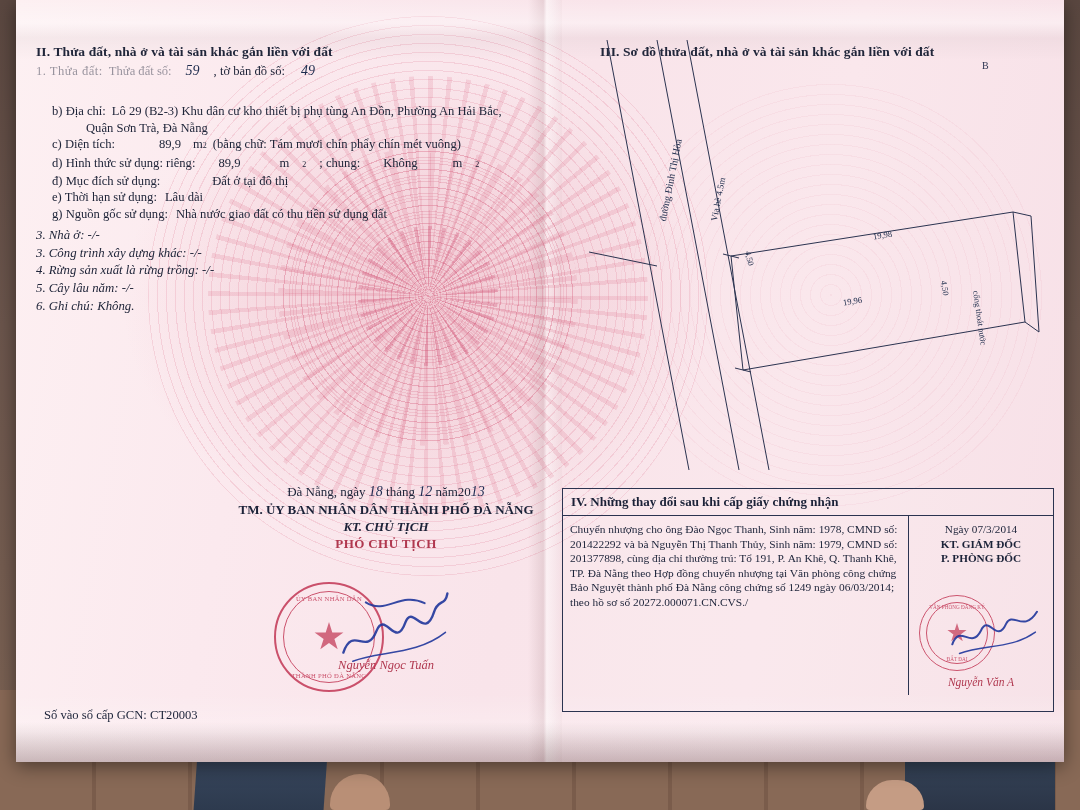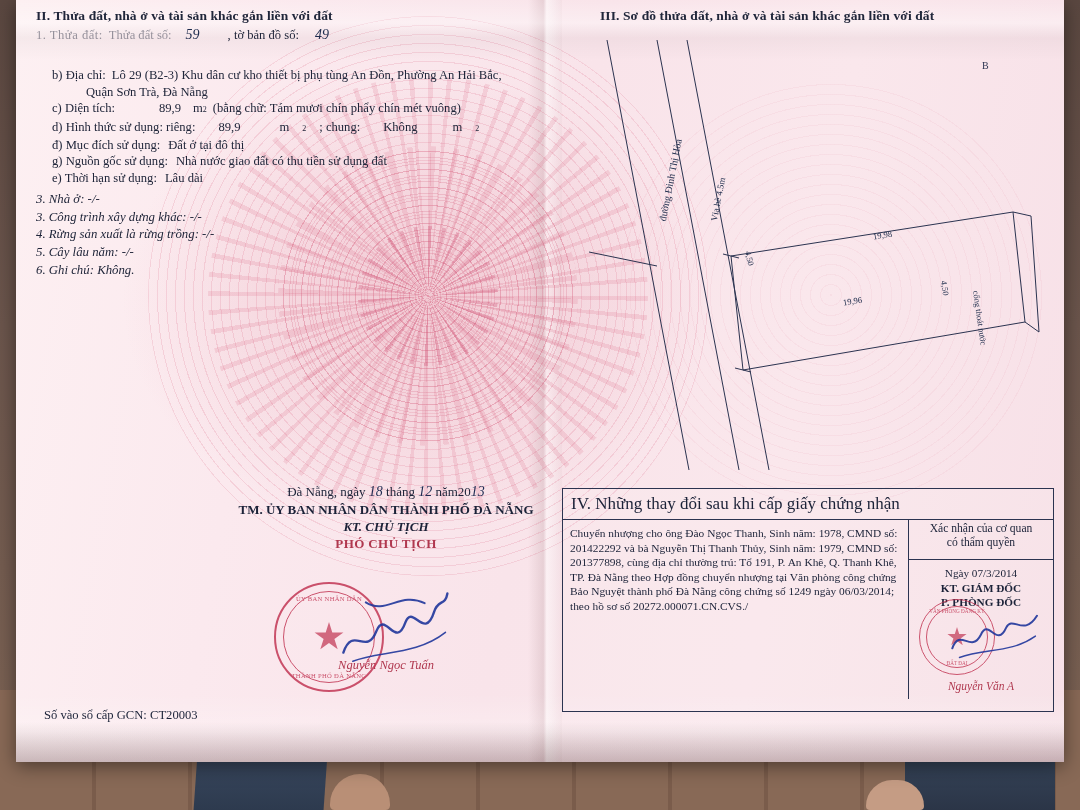--- a/index.html
+++ b/index.html
@@ -84,21 +84,21 @@
     background:repeating-conic-gradient(from 0deg at 50% 50%, rgba(200,60,100,.6) 0deg 3deg, rgba(200,60,100,0) 3deg 12deg);
   }
   .wm-right{
     position:absolute;left:600px;top:80px;width:430px;height:430px;border-radius:50%;
     opacity:.12;
     background:repeating-radial-gradient(circle at 50% 50%, rgba(214,86,118,.5) 0 1px, rgba(214,86,118,0) 1px 10px);
   }
 
   
   .col-left{position:absolute;left:20px;top:8px;width:480px;color:#20263a;}
-  .sec-title{font-weight:bold;font-size:13.5px;letter-spacing:.1px;}
+  .sec-title{font-weight:bold;font-size:13.5px;letter-spacing:.1px;margin-top:36px;}
   .body-txt{font-size:12.6px;line-height:16.4px;margin-top:3px;}
   .indent{padding-left:16px;}
   .items{margin-top:5px;font-size:12.8px;line-height:17.6px;font-style:italic;}
 
   .sup{font-size:8px;vertical-align:super;}
 
   
   .hw{font-family:"Liberation Serif",serif;font-style:italic;color:#1d2b4d;}
 
   
@@ -143,21 +143,21 @@
     transform:rotate(-9deg);opacity:.9;
   }
   .blue-sign svg{display:block;}
 
   
   .tbl{
     position:absolute;left:546px;top:488px;width:490px;height:222px;
     border:1px solid #2b3350;color:#1b2238;background:rgba(255,255,255,.08);
   }
   .tbl .hd{
-    border-bottom:1px solid #2b3350;padding:5px 8px;font-weight:normal;font-size:17px;
+    border-bottom:1px solid #2b3350;padding:5px 8px;font-weight:bold;font-size:13px;
   }
   .tbl .row{display:flex;height:179px;}
   .tbl .c1{flex:0 0 345px;border-right:1px solid #2b3350;position:relative;}
   .tbl .c2{flex:1;position:relative;}
   .tbl .ch{
     text-align:center;font-size:11.6px;padding:6px 6px;border-bottom:1px solid #2b3350;line-height:14px;height:31px;
   }
   .tbl .cell-body{padding:6px 7px;font-size:11.4px;line-height:14.6px;}
   .tbl .cell-body2{padding:6px 5px;font-size:11.2px;line-height:14.6px;text-align:center;}
   .sig-name2{position:absolute;left:0;right:0;bottom:7px;text-align:center;color:#b0384f;font-size:11.5px;font-style:italic;}
@@ -197,21 +197,21 @@
   <div class="creases"></div>
 
   <div class="col-left">
     <div class="sec-title">II. Thửa đất, nhà ở và tài sản khác gắn liền với đất</div>
 
     <div class="body-txt">
       <div style="display:flex;align-items:baseline;">
         <span style="opacity:.45;letter-spacing:.5px;">1. Thửa đất:</span>
         <span style="opacity:.45;margin-left:6px;">Thửa đất số:</span>
         <span class="hw" style="margin-left:14px;font-size:14px;">59</span>
-        <span style="margin-left:28px;">, tờ bản đồ số:</span>
+        <span style="margin-left:14px;">, tờ bản đồ số:</span>
         <span class="hw" style="margin-left:16px;font-size:14px;">49</span>
       </div>
 
       <div class="indent" style="display:flex;margin-top:24px;">
         <span>b) Địa chỉ:</span>
         <span style="margin-left:6px;">Lô 29 (B2-3) Khu dân cư kho thiết bị phụ tùng An Đồn, Phường An Hải Bắc,</span>
       </div>
       <div class="indent" style="padding-left:50px;">Quận Sơn Trà, Đà Nẵng</div>
 
       <div class="indent" style="display:flex;align-items:baseline;">
@@ -226,31 +226,31 @@
         <span>d) Hình thức sử dụng: riêng:</span>
         <span style="margin-left:10px;">89,9</span>
         <span style="margin-left:26px;">m</span>
           <span class="sup">2</span>
         <span>; chung:</span>
         <span style="margin-left:10px;">Không</span>
         <span style="margin-left:22px;">m</span>
           <span class="sup">2</span>
       </div>
 
-      <div class="indent" style="display:flex;">
+      <div class="indent" style="display:flex;gap:44px;">
         <span>đ) Mục đích sử dụng:</span>
         <span style="margin-left:8px;">Đất ở tại đô thị</span>
+      </div>
+      <div class="indent" style="display:flex;">
+        <span>e) Thời hạn sử dụng:</span>
+        <span style="margin-left:8px;">Lâu dài</span>
       </div>
       <div class="indent" style="display:flex;">
         <span>g) Nguồn gốc sử dụng:</span>
         <span style="margin-left:8px;">Nhà nước giao đất có thu tiền sử dụng đất</span>
-      </div>
-      <div class="indent" style="display:flex;">
-        <span>e) Thời hạn sử dụng:</span>
-        <span style="margin-left:8px;">Lâu dài</span>
       </div>
     </div>
 
     <div class="items">
       <div>3. Nhà ở: -/-</div>
       <div>3. Công trình xây dựng khác: -/-</div>
       <div>4. Rừng sản xuất là rừng trồng: -/-</div>
       <div>5. Cây lâu năm: -/-</div>
       <div>6. Ghi chú: Không.</div>
     </div>
@@ -316,24 +316,20 @@
     </svg>
   </div>
 
   <div class="tbl">
     <div class="hd">IV. Những thay đổi sau khi cấp giấy chứng nhận</div>
     <div class="row">
       <div class="c1">
         <div class="cell-body">Chuyển nhượng cho ông Đào Ngọc Thanh, Sinh năm: 1978, CMND số: 201422292 và bà Nguyễn Thị Thanh Thủy, Sinh năm: 1979, CMND số: 201377898, cùng địa chỉ thường trú: Tổ 191, P. An Khê, Q. Thanh Khê, TP. Đà Nẵng theo Hợp đồng chuyển nhượng tại Văn phòng công chứng Bảo Nguyệt thành phố Đà Nẵng công chứng số 1249 ngày 06/03/2014; theo hồ sơ số 20272.000071.CN.CVS./</div>
       </div>
       <div class="c2">
-        <div class="ch" style="height:31px;padding-top:2px;">
-          <div>Xác nhận của cơ quan</div>
-          <div>có thẩm quyền</div>
-        </div>
         <div class="cell-body2">
           <div>Ngày 07/3/2014</div>
           <div style="font-weight:bold;">KT. GIÁM ĐỐC</div>
           <div style="font-weight:bold;">P. PHÒNG ĐỐC</div>
         </div>
         <div class="seal2">
           <div class="seal2-star"></div>
           <div class="t1">VĂN PHÒNG ĐĂNG KÝ</div>
           <div class="t2">ĐẤT ĐAI</div>
         </div>

